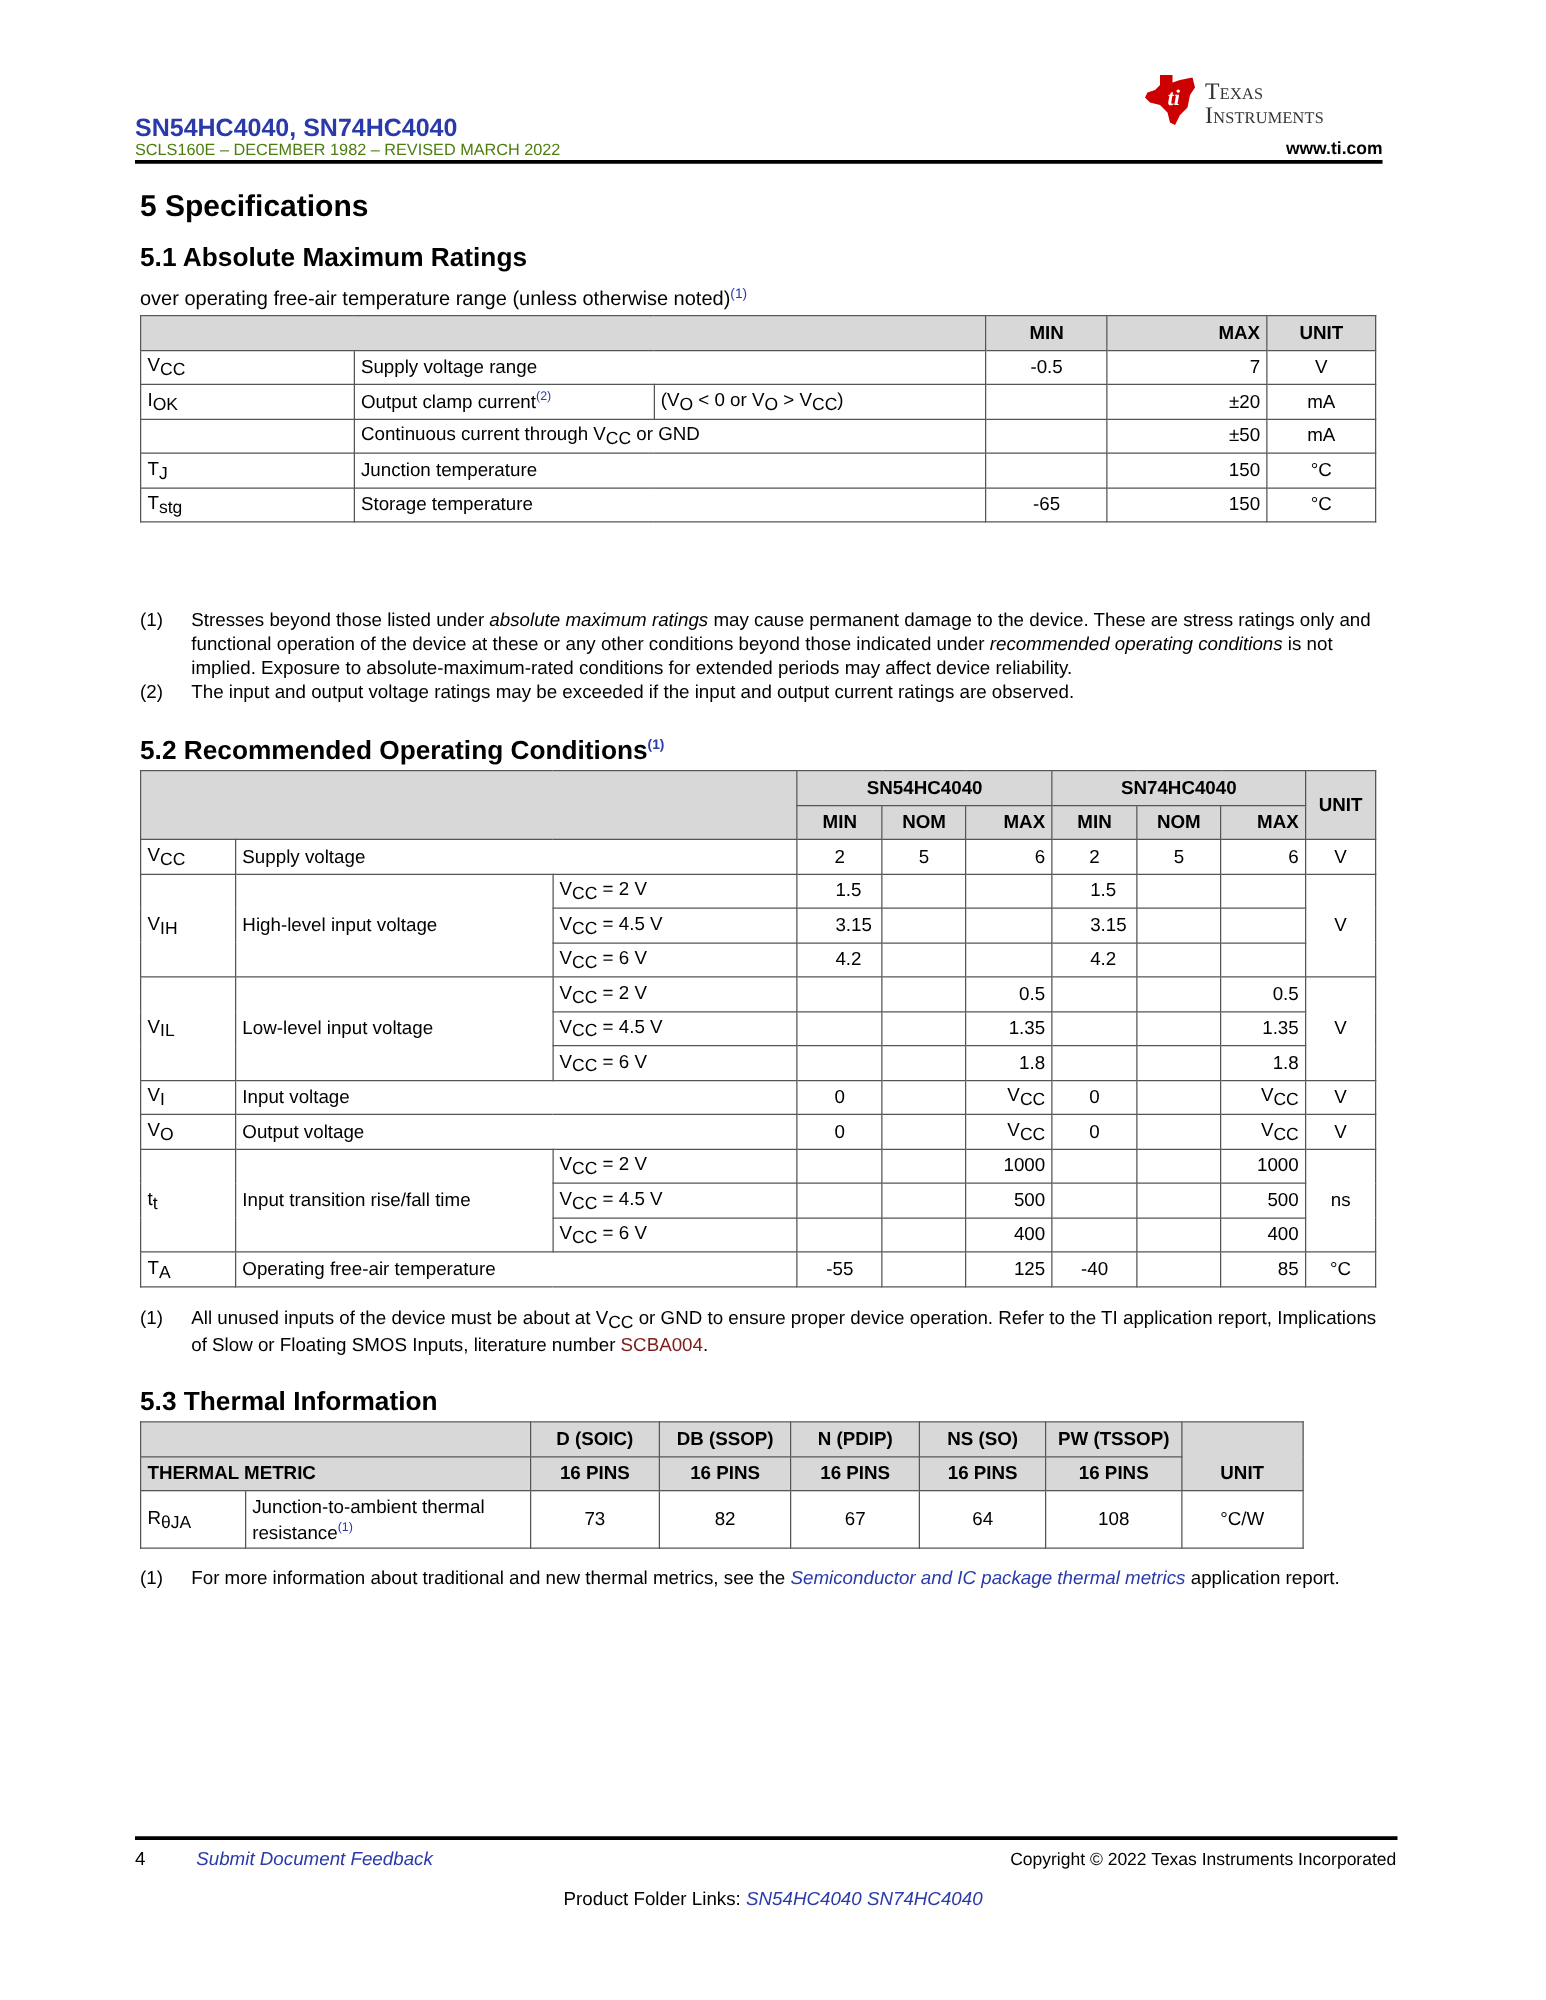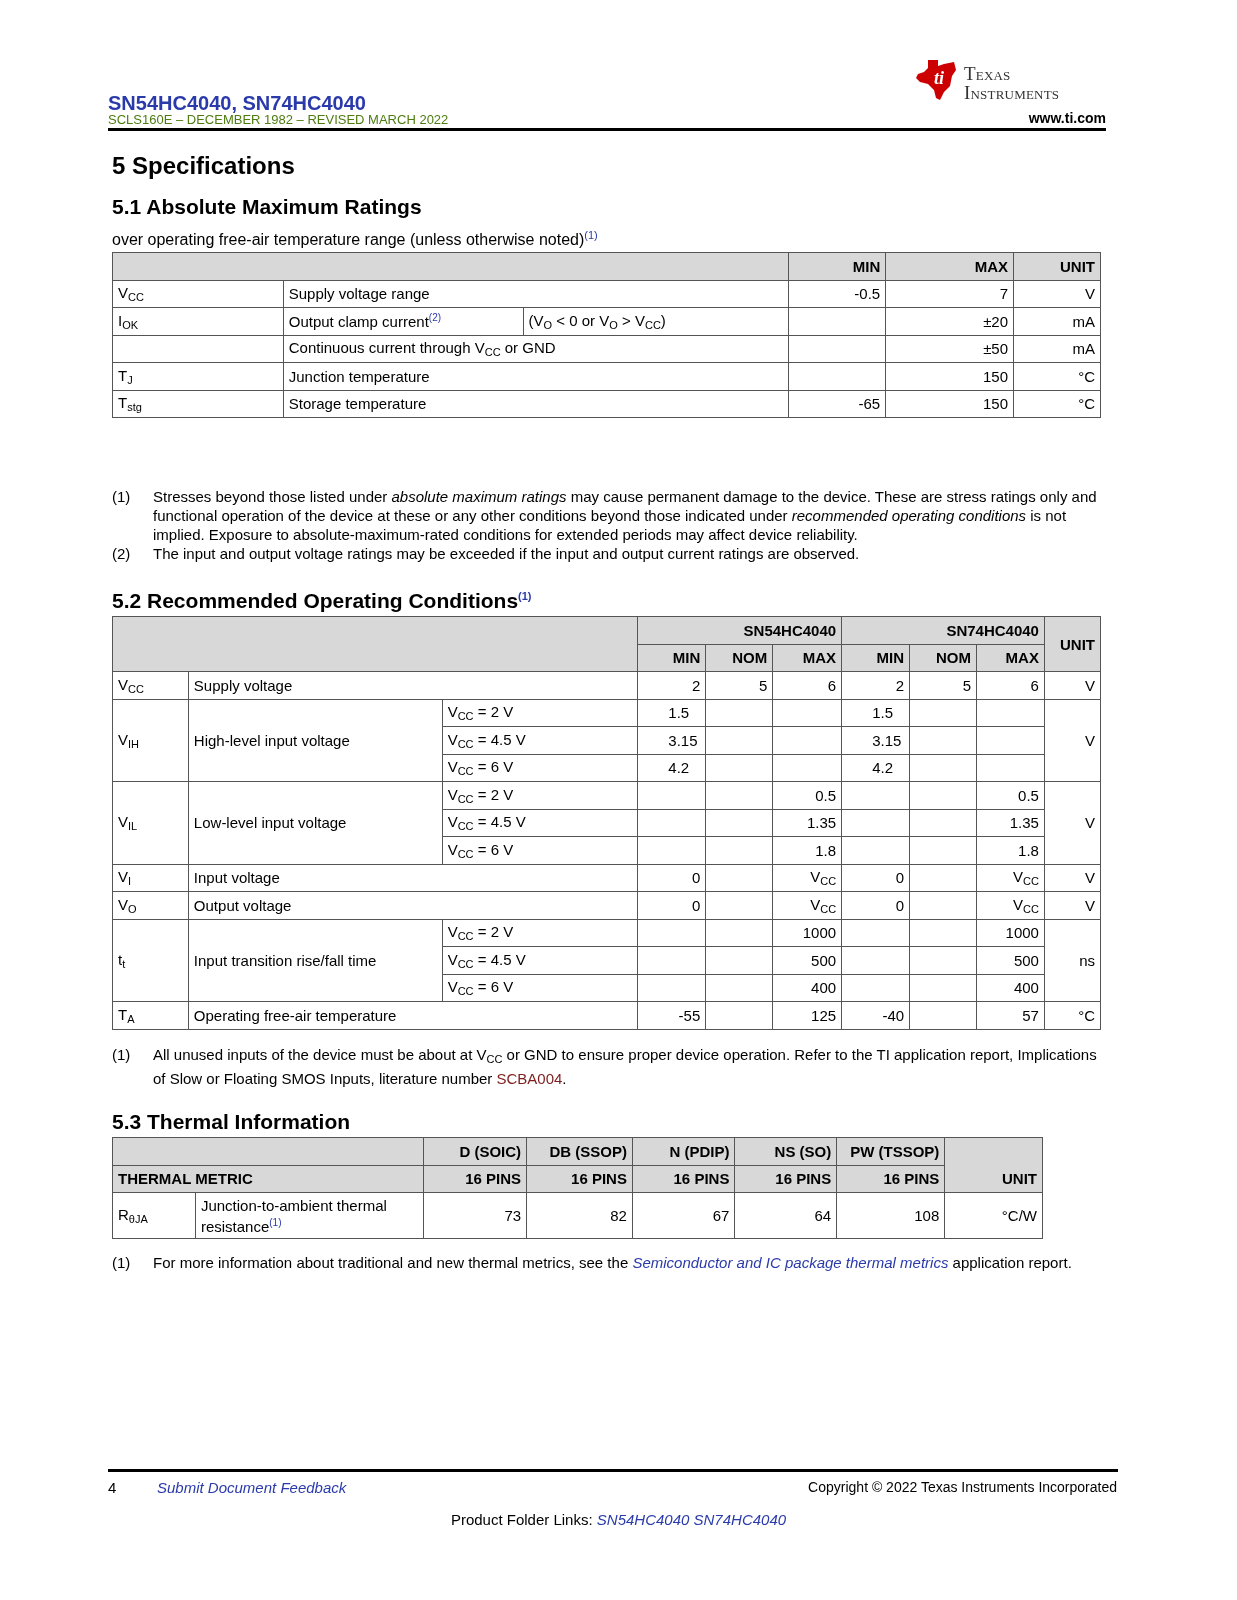--- a/index.html
+++ b/index.html
@@ -17,22 +17,22 @@
   h1.sec { position: absolute; left: 112px; top: 152px; font-size: 24px; font-weight: bold; }
   h2.sub { position: absolute; left: 112px; font-size: 21px; font-weight: bold; }
   .sup { font-size: 10px; vertical-align: super; color: #2a3aaa; }
   .sup-blk { font-size: 11px; vertical-align: super; color: #2a3aaa; }
   .note-line { position: absolute; left: 112px; top: 229px; font-size: 16px; }
 
   table { position: absolute; border-collapse: collapse; font-size: 15px; }
   td, th { border: 1px solid #555; padding: 0 5px; height: 27.5px; white-space: nowrap; }
   th { background: #d8d8d8; font-weight: bold; }
   .r { text-align: right; }
-  .c { text-align: right; }
-  .sub-s { font-size: 11px; vertical-align: -3px; }
+  .c { text-align: center; }
+  .sub-s { font-size: 14px; vertical-align: -3px; }
 
   .fn { position: absolute; left: 112px; font-size: 15px; line-height: 19px; }
   .fn .num { position: absolute; left: 0; }
   .fn .txt { position: absolute; left: 41px; width: 950px; }
   .link { color: #7f1d1d; }
   .ilink { color: #2a3aaa; font-style: italic; }
 
   .ftr-rule { position: absolute; left: 108px; top: 1469px; width: 1010px; height: 3px; background: #000; }
   .ftr-pg { position: absolute; left: 108px; top: 1479px; font-size: 15px; }
   .ftr-fb { position: absolute; left: 157px; top: 1479px; font-size: 15px; font-style: italic; color: #2a3aaa; }
@@ -291,21 +291,21 @@
     </tr>
 
     <tr>
       <td><span>T</span><span class="sub-s">A</span></td>
       <td colspan="2">Operating free-air temperature</td>
       <td class="c">-55</td>
       <td></td>
       <td class="r">125</td>
       <td class="c">-40</td>
       <td></td>
-      <td class="r">57</td>
+      <td class="r">85</td>
       <td class="c">°C</td>
     </tr>
   </tbody>
     </table>
 
   <div class="fn" style="top:1045px; height:40px; width:990px;">
     <span class="num">(1)</span>
     <span class="txt"><span>All unused inputs of the device must be about at V</span><span class="sub-s">CC</span><span> or GND to ensure proper device operation. Refer to the TI application report, Implications of Slow or Floating SMOS Inputs, literature number </span><span class="link">SCBA004</span><span>.</span></span>
   </div>
 

